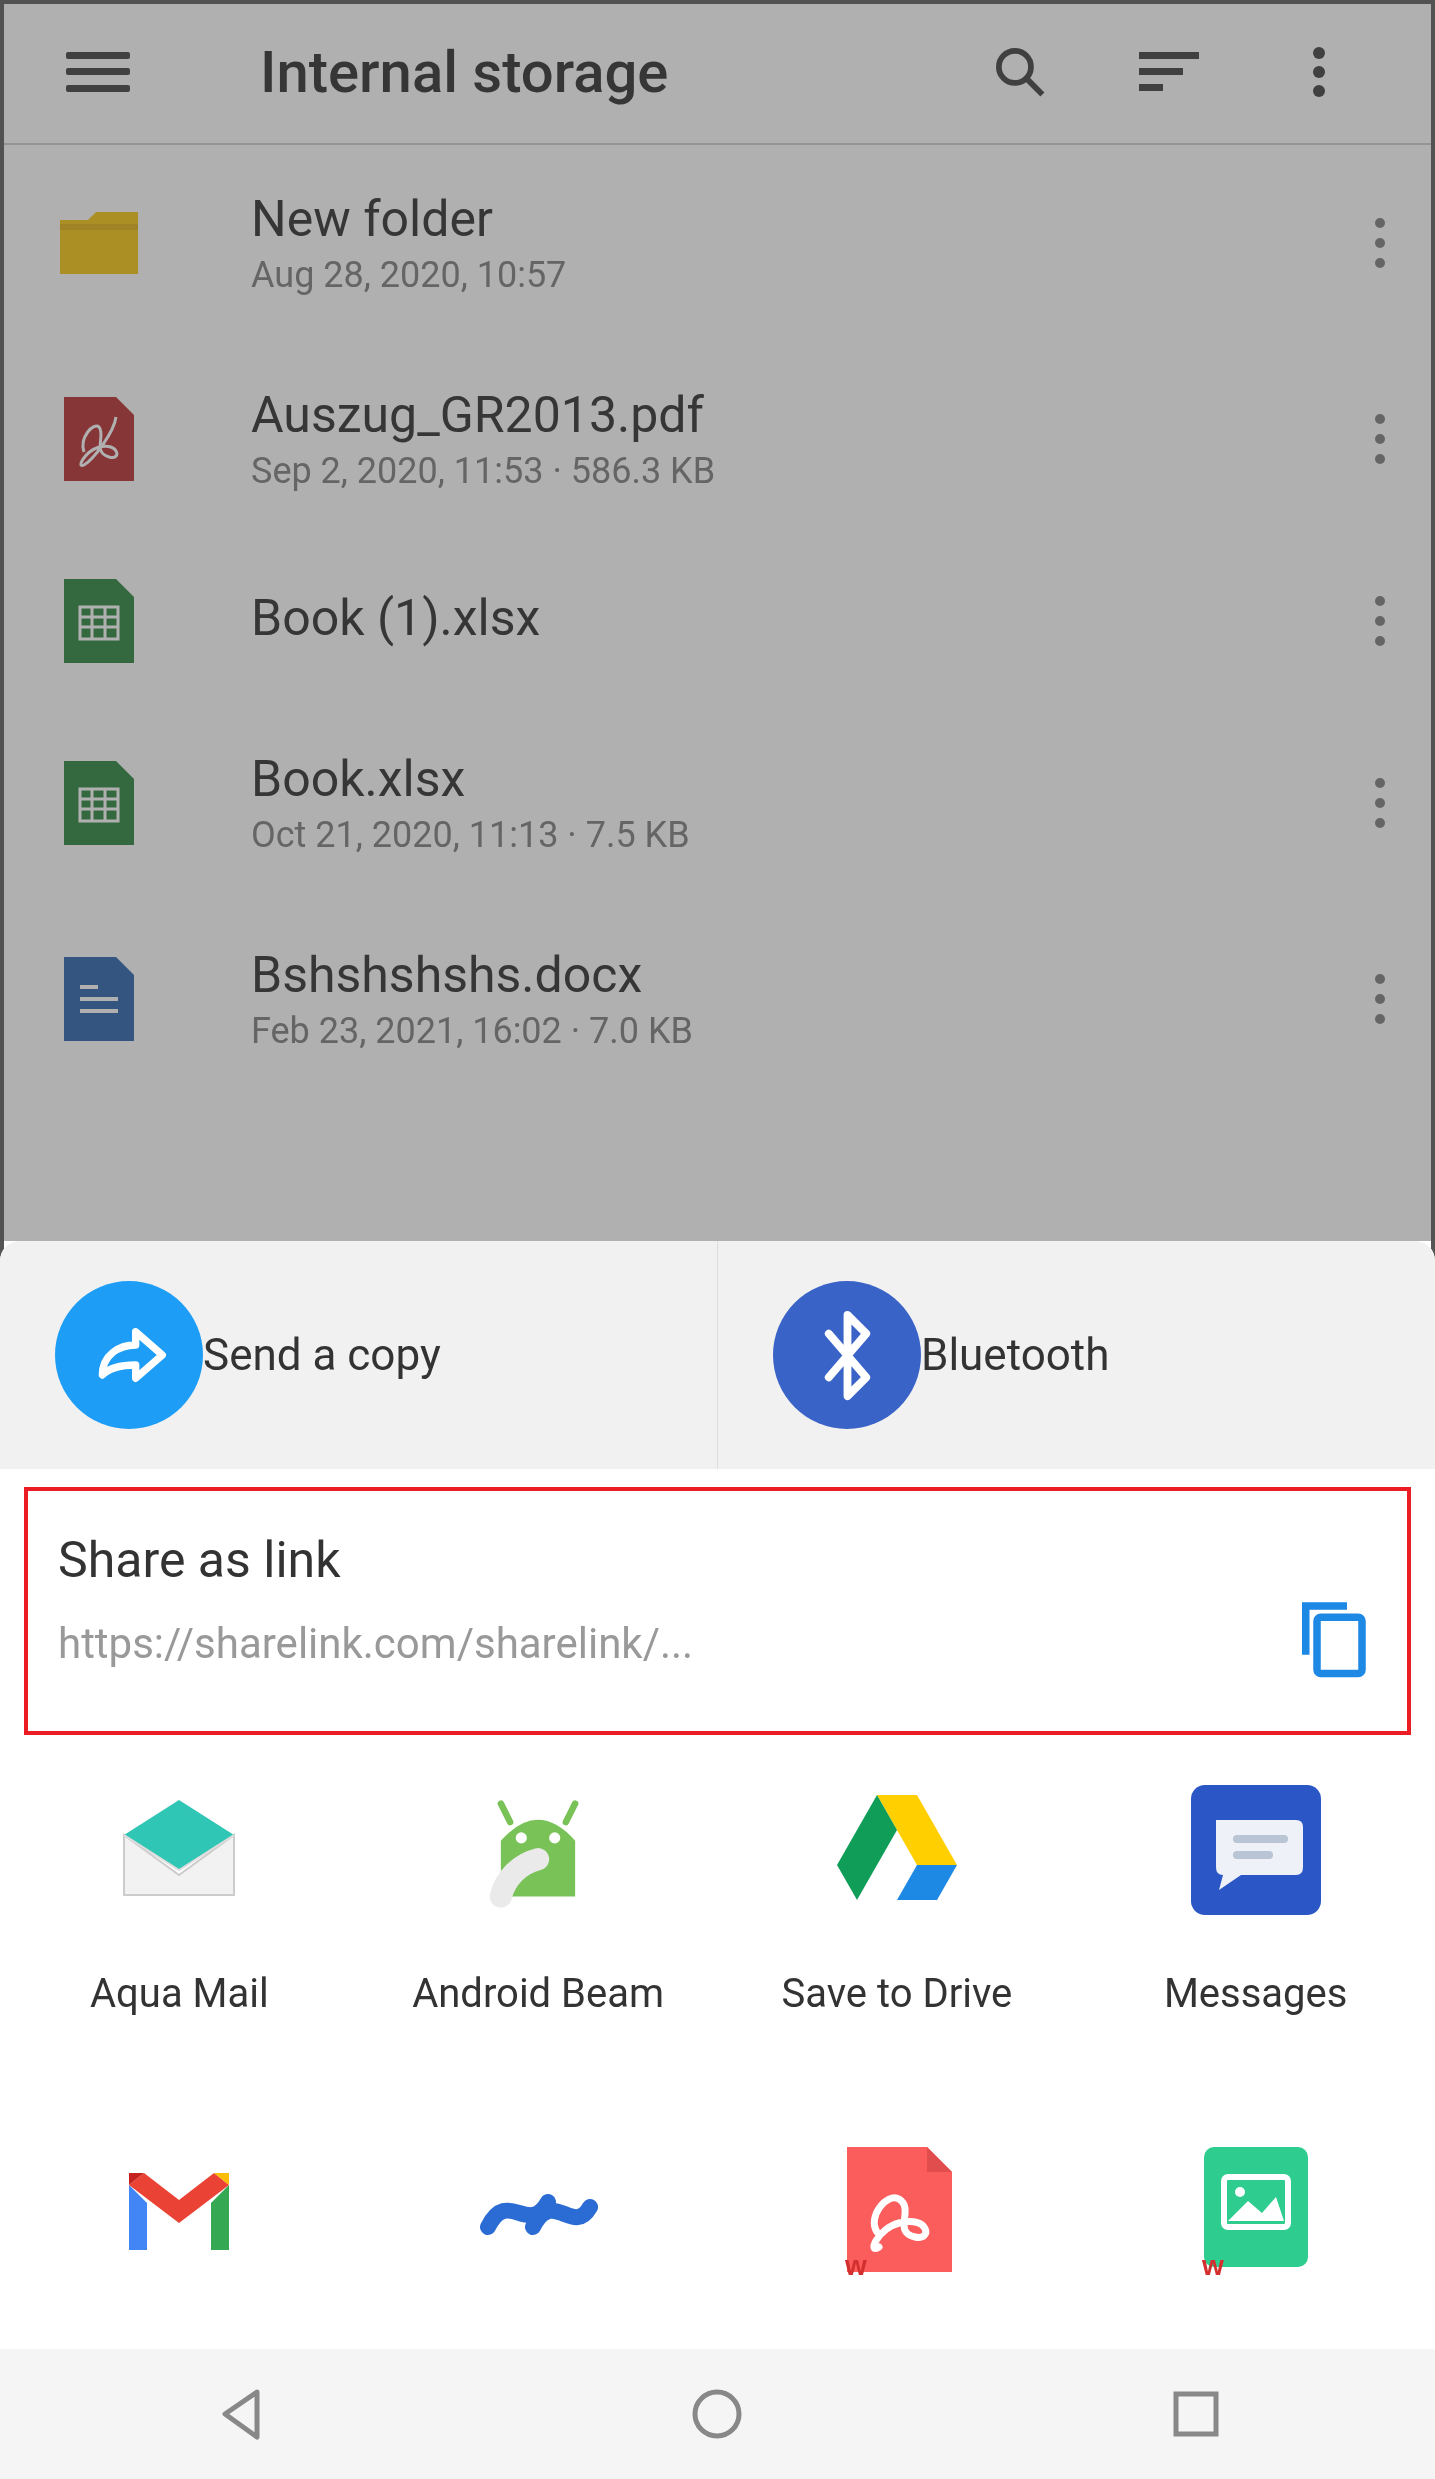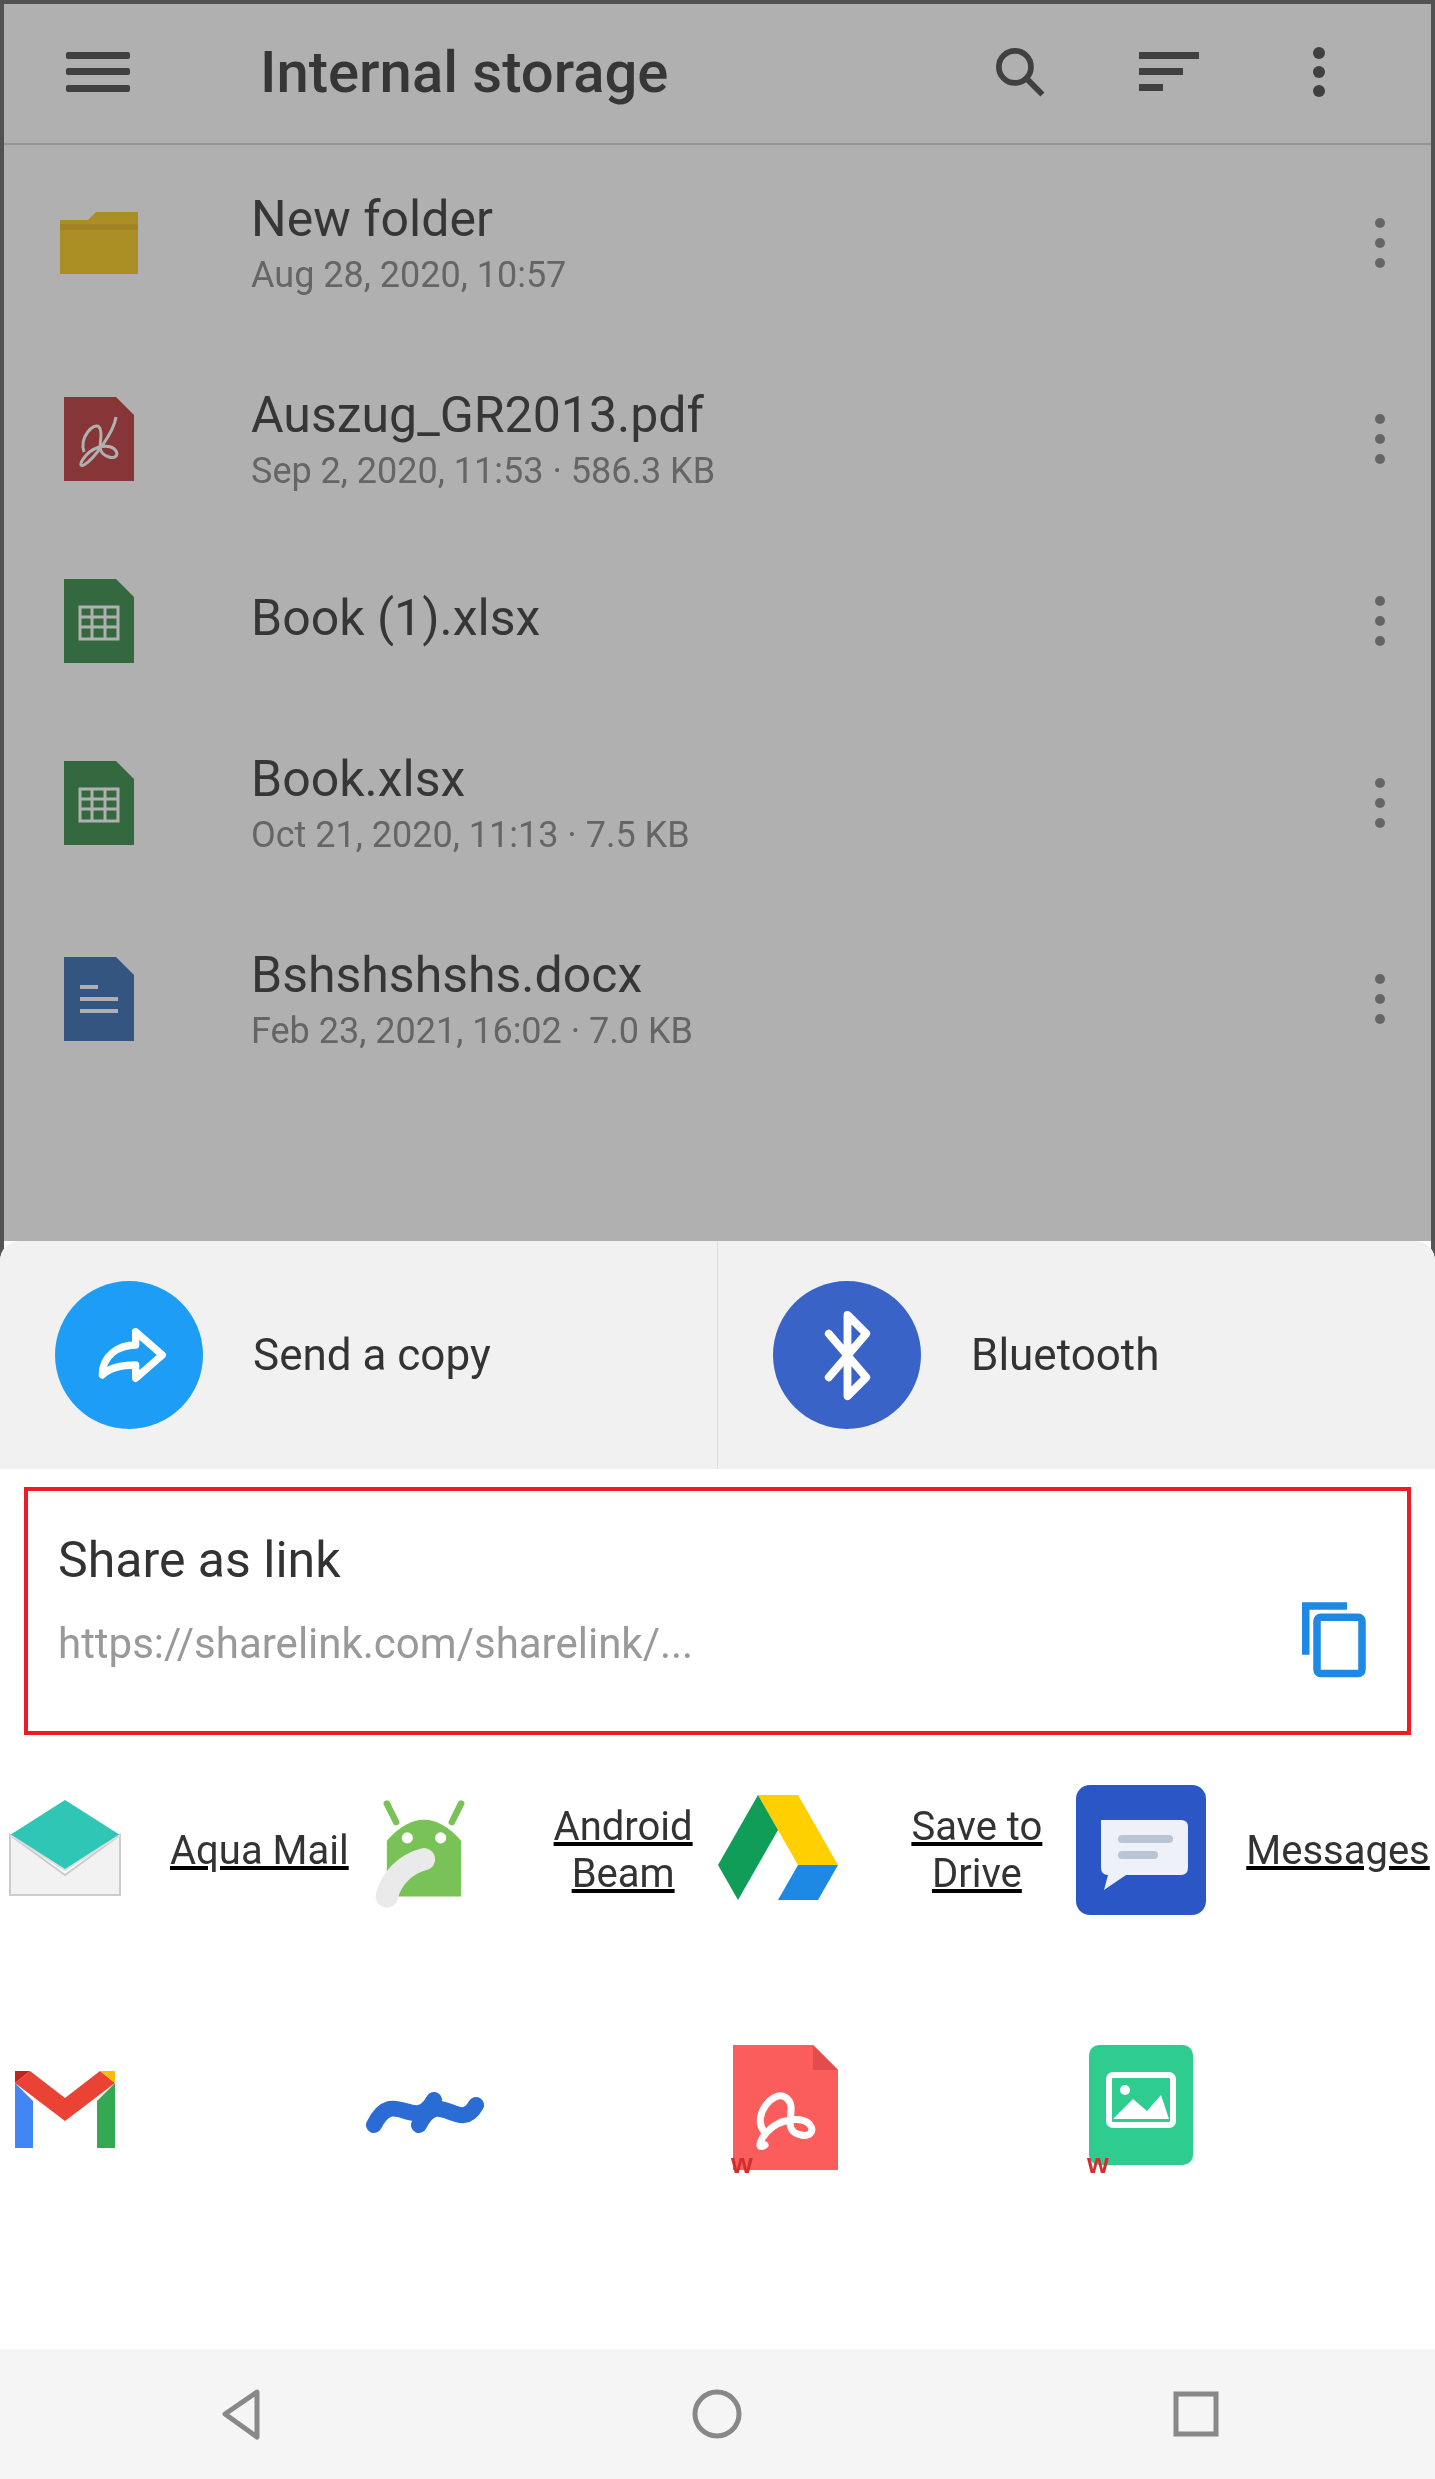--- a/index.html
+++ b/index.html
@@ -67,21 +67,20 @@
   .send-row {
     display: flex;
     background: #f1f1f1;
     height: 228px;
   }
   .send-item {
     flex: 1;
     display: flex;
     align-items: center;
     padding: 0 55px;
-    gap: 50px;
   }
   .send-item + .send-item { border-left: 1px solid #ddd; }
   .send-circle {
     width: 148px; height: 148px; border-radius: 50%;
     display: flex; align-items: center; justify-content: center;
   }
   .send-label { font-size: 44px; color: #333; }
   .share-link-box {
     margin: 18px 24px 30px 24px;
     border: 4px solid #ec1c24;
@@ -92,24 +91,23 @@
   .share-link-left { flex: 1; }
   .share-link-title { font-size: 50px; color: #333; margin-bottom: 30px; }
   .share-link-url { font-size: 42px; color: #999; }
   .copy-icon { width: 90px; height: 90px; margin-top: 60px; }
   .app-grid {
     display: flex; flex-wrap: wrap;
     padding: 20px 0 0 0;
   }
   .app-cell {
     width: 25%;
-    display: flex; flex-direction: row; align-items: center;
-    gap: 40px;
+    display: flex; flex-direction: column; align-items: center;
+    gap: 55px;
     margin-bottom: 130px;
-    text-decoration: underline;
   }
   .app-icon {
     width: 130px; height: 130px;
     display: flex; align-items: center; justify-content: center;
   }
   .app-label { font-size: 40px; color: #333; text-align: center; }
   .nav-bar {
     position: absolute;
     left: 0; right: 0; bottom: 0;
     height: 130px;

